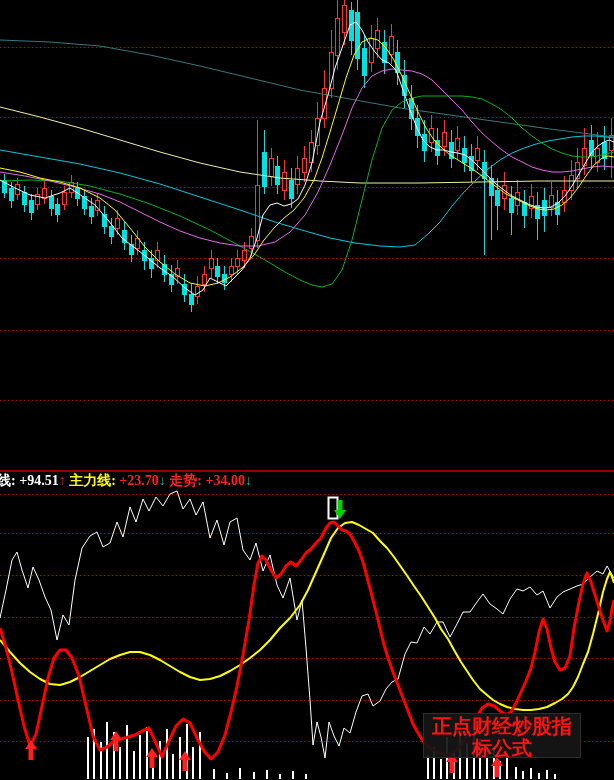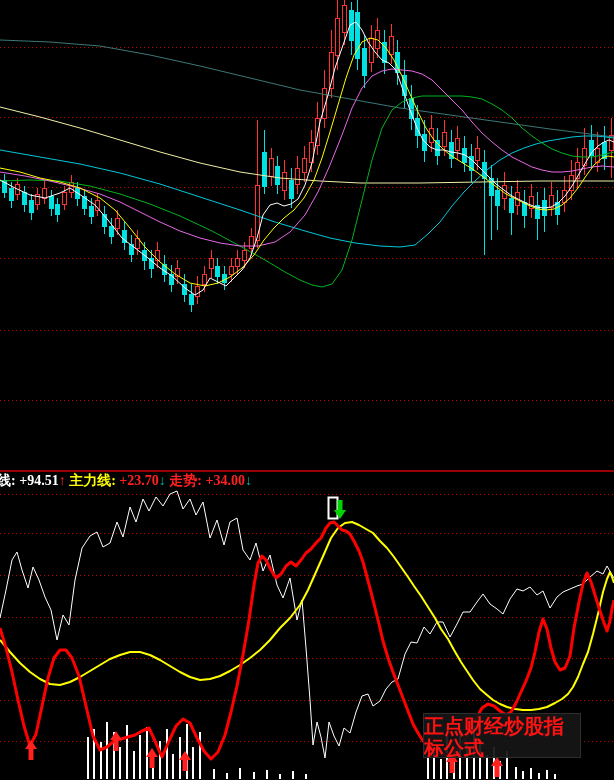--- a/index.html
+++ b/index.html
@@ -7,21 +7,21 @@
          font-family:Liberation Serif, serif;}
   #top-chart,#bottom-chart{position:absolute;left:0;display:block;}
   #top-chart{top:0;}
   #bottom-chart{top:490px;}
   #panel-separator{position:absolute;left:0;top:470px;width:614px;height:2px;background:#9b0000;}
   #info-bar{position:absolute;left:-3px;top:471px;width:620px;height:19px;
             font-size:14px;font-weight:bold;white-space:pre;letter-spacing:0px;line-height:19px;}
   #info-bar span{display:inline;}
   #watermark{position:absolute;left:423px;top:713px;width:158px;height:45px;
              background:rgba(22,22,22,.93);border:1px solid #2e2e2e;box-sizing:border-box;
-             text-align:left;overflow:hidden;}
+             text-align:center;overflow:hidden;}
   #watermark .wm1{font-size:20px;font-weight:bold;line-height:22px;letter-spacing:0px;margin-top:1px;}
 </style>
 </head>
 <body>
 
 <div id="stage">
   <svg id="top-chart" width="614" height="470">
       <line x1="0" x2="614" y1="47.5" y2="47.5" stroke="#c40000" stroke-dasharray="1 3"></line>
       <line x1="0" x2="614" y1="117.5" y2="117.5" stroke="#c40000" stroke-dasharray="1 3"></line>
       <line x1="0" x2="614" y1="187.5" y2="187.5" stroke="#c40000" stroke-dasharray="1 3"></line>

